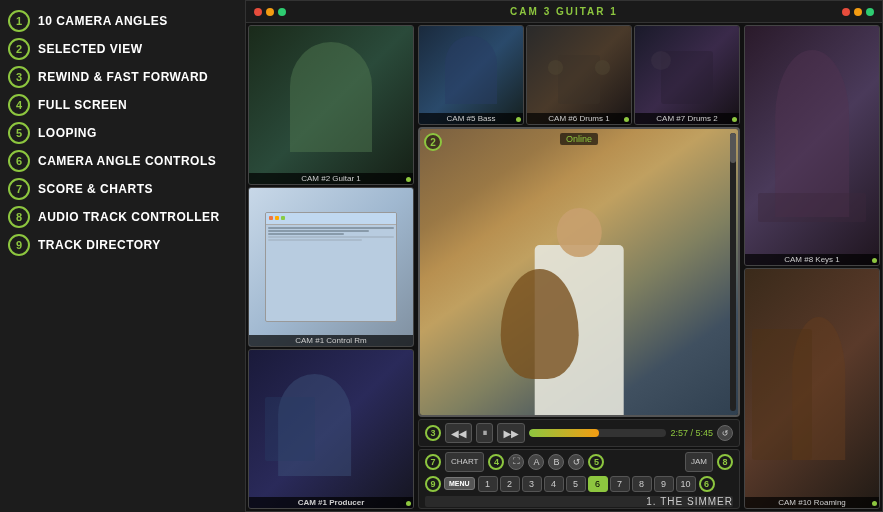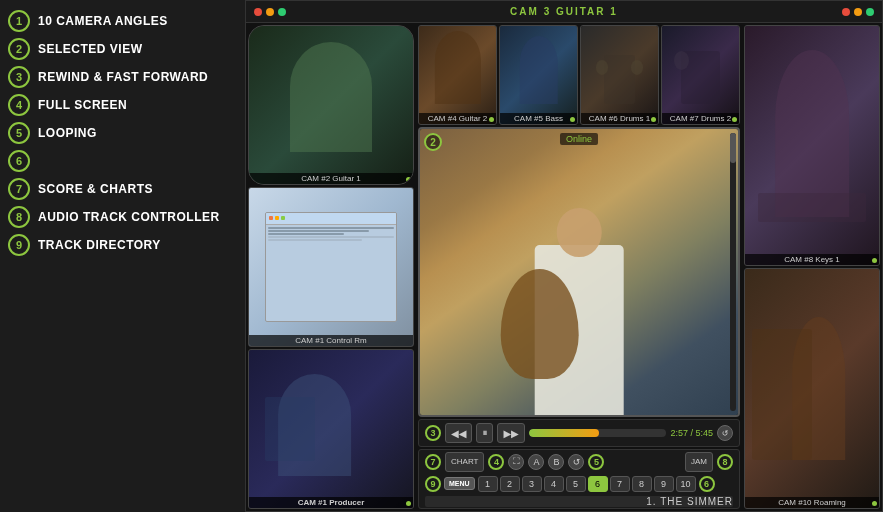--- a/index.html
+++ b/index.html
@@ -411,20 +411,21 @@
   <div class="sidebar-item">
     <div class="sidebar-number">4</div>
     <span class="sidebar-label">FULL SCREEN</span>
   </div>
   <div class="sidebar-item">
     <div class="sidebar-number">5</div>
     <span class="sidebar-label">LOOPING</span>
   </div>
   <div class="sidebar-item">
     <div class="sidebar-number">6</div>
+    <span class="sidebar-label">CAMERA ANGLE CONTROLS</span>
   </div>
   <div class="sidebar-item">
     <div class="sidebar-number">7</div>
     <span class="sidebar-label">SCORE &amp; CHARTS</span>
   </div>
   <div class="sidebar-item">
     <div class="sidebar-number">8</div>
     <span class="sidebar-label">AUDIO TRACK CONTROLLER</span>
   </div>
   <div class="sidebar-item">
@@ -446,21 +447,21 @@
       <div class="dot dot-red"></div>
       <div class="dot dot-yellow"></div>
       <div class="dot dot-green"></div>
     </div>
   </div>
 
   <div class="content-area">
 
     <div class="left-cams">
 
-      <div class="cam-thumb" style="flex:1;border-radius:16px;">
+      <div class="cam-thumb" style="flex:1;">
         <div class="cam-thumb-img cam-video-guitar1 person-silhouette">
           <div class="silhouette-figure" style="width:50%;height:70%;background:rgba(80,120,80,0.5);border-radius:50% 50% 0 0/40% 40% 0 0;"></div>
         </div>
         <div class="cam-label">CAM #2 Guitar 1</div>
         <div class="cam-online"></div>
       </div>
 
       <div class="cam-thumb" style="flex:1;">
         <div class="cam-thumb-img cam-video-control" style="position:relative;">
 
@@ -489,28 +490,20 @@
         </div>
         <div class="cam-label">CAM #1 Producer</div>
         <div class="cam-online"></div>
       </div>
     </div>
 
     <div class="center-area">
 
       <div class="top-cams-row">
         <div class="cam-thumb" style="flex:1;">
-          <div class="cam-thumb-img cam-video-guitar person-silhouette" style="height:100%;">
-            <div class="silhouette-figure" style="width:60%;height:75%;background:rgba(80,50,20,0.5);border-radius:50% 50% 0 0/40% 40% 0 0;"></div>
-
-          </div>
-          <div class="cam-label">CAM #4 Guitar 2</div>
-          <div class="cam-online"></div>
-        </div>
-        <div class="cam-thumb" style="flex:1;">
           <div class="cam-thumb-img cam-video-bass person-silhouette" style="height:100%;">
             <div class="silhouette-figure" style="width:50%;height:70%;background:rgba(40,60,100,0.5);border-radius:50% 50% 0 0/40% 40% 0 0;"></div>
           </div>
           <div class="cam-label">CAM #5 Bass</div>
           <div class="cam-online"></div>
         </div>
         <div class="cam-thumb" style="flex:1;">
           <div class="cam-thumb-img cam-video-drums1" style="height:100%;">
             <div style="position:absolute;bottom:20%;left:30%;width:40%;height:50%;background:rgba(60,50,40,0.4);border-radius:3px;"></div>
             <div style="position:absolute;bottom:50%;left:20%;width:15%;height:15%;background:rgba(80,70,50,0.5);border-radius:50%;"></div>

